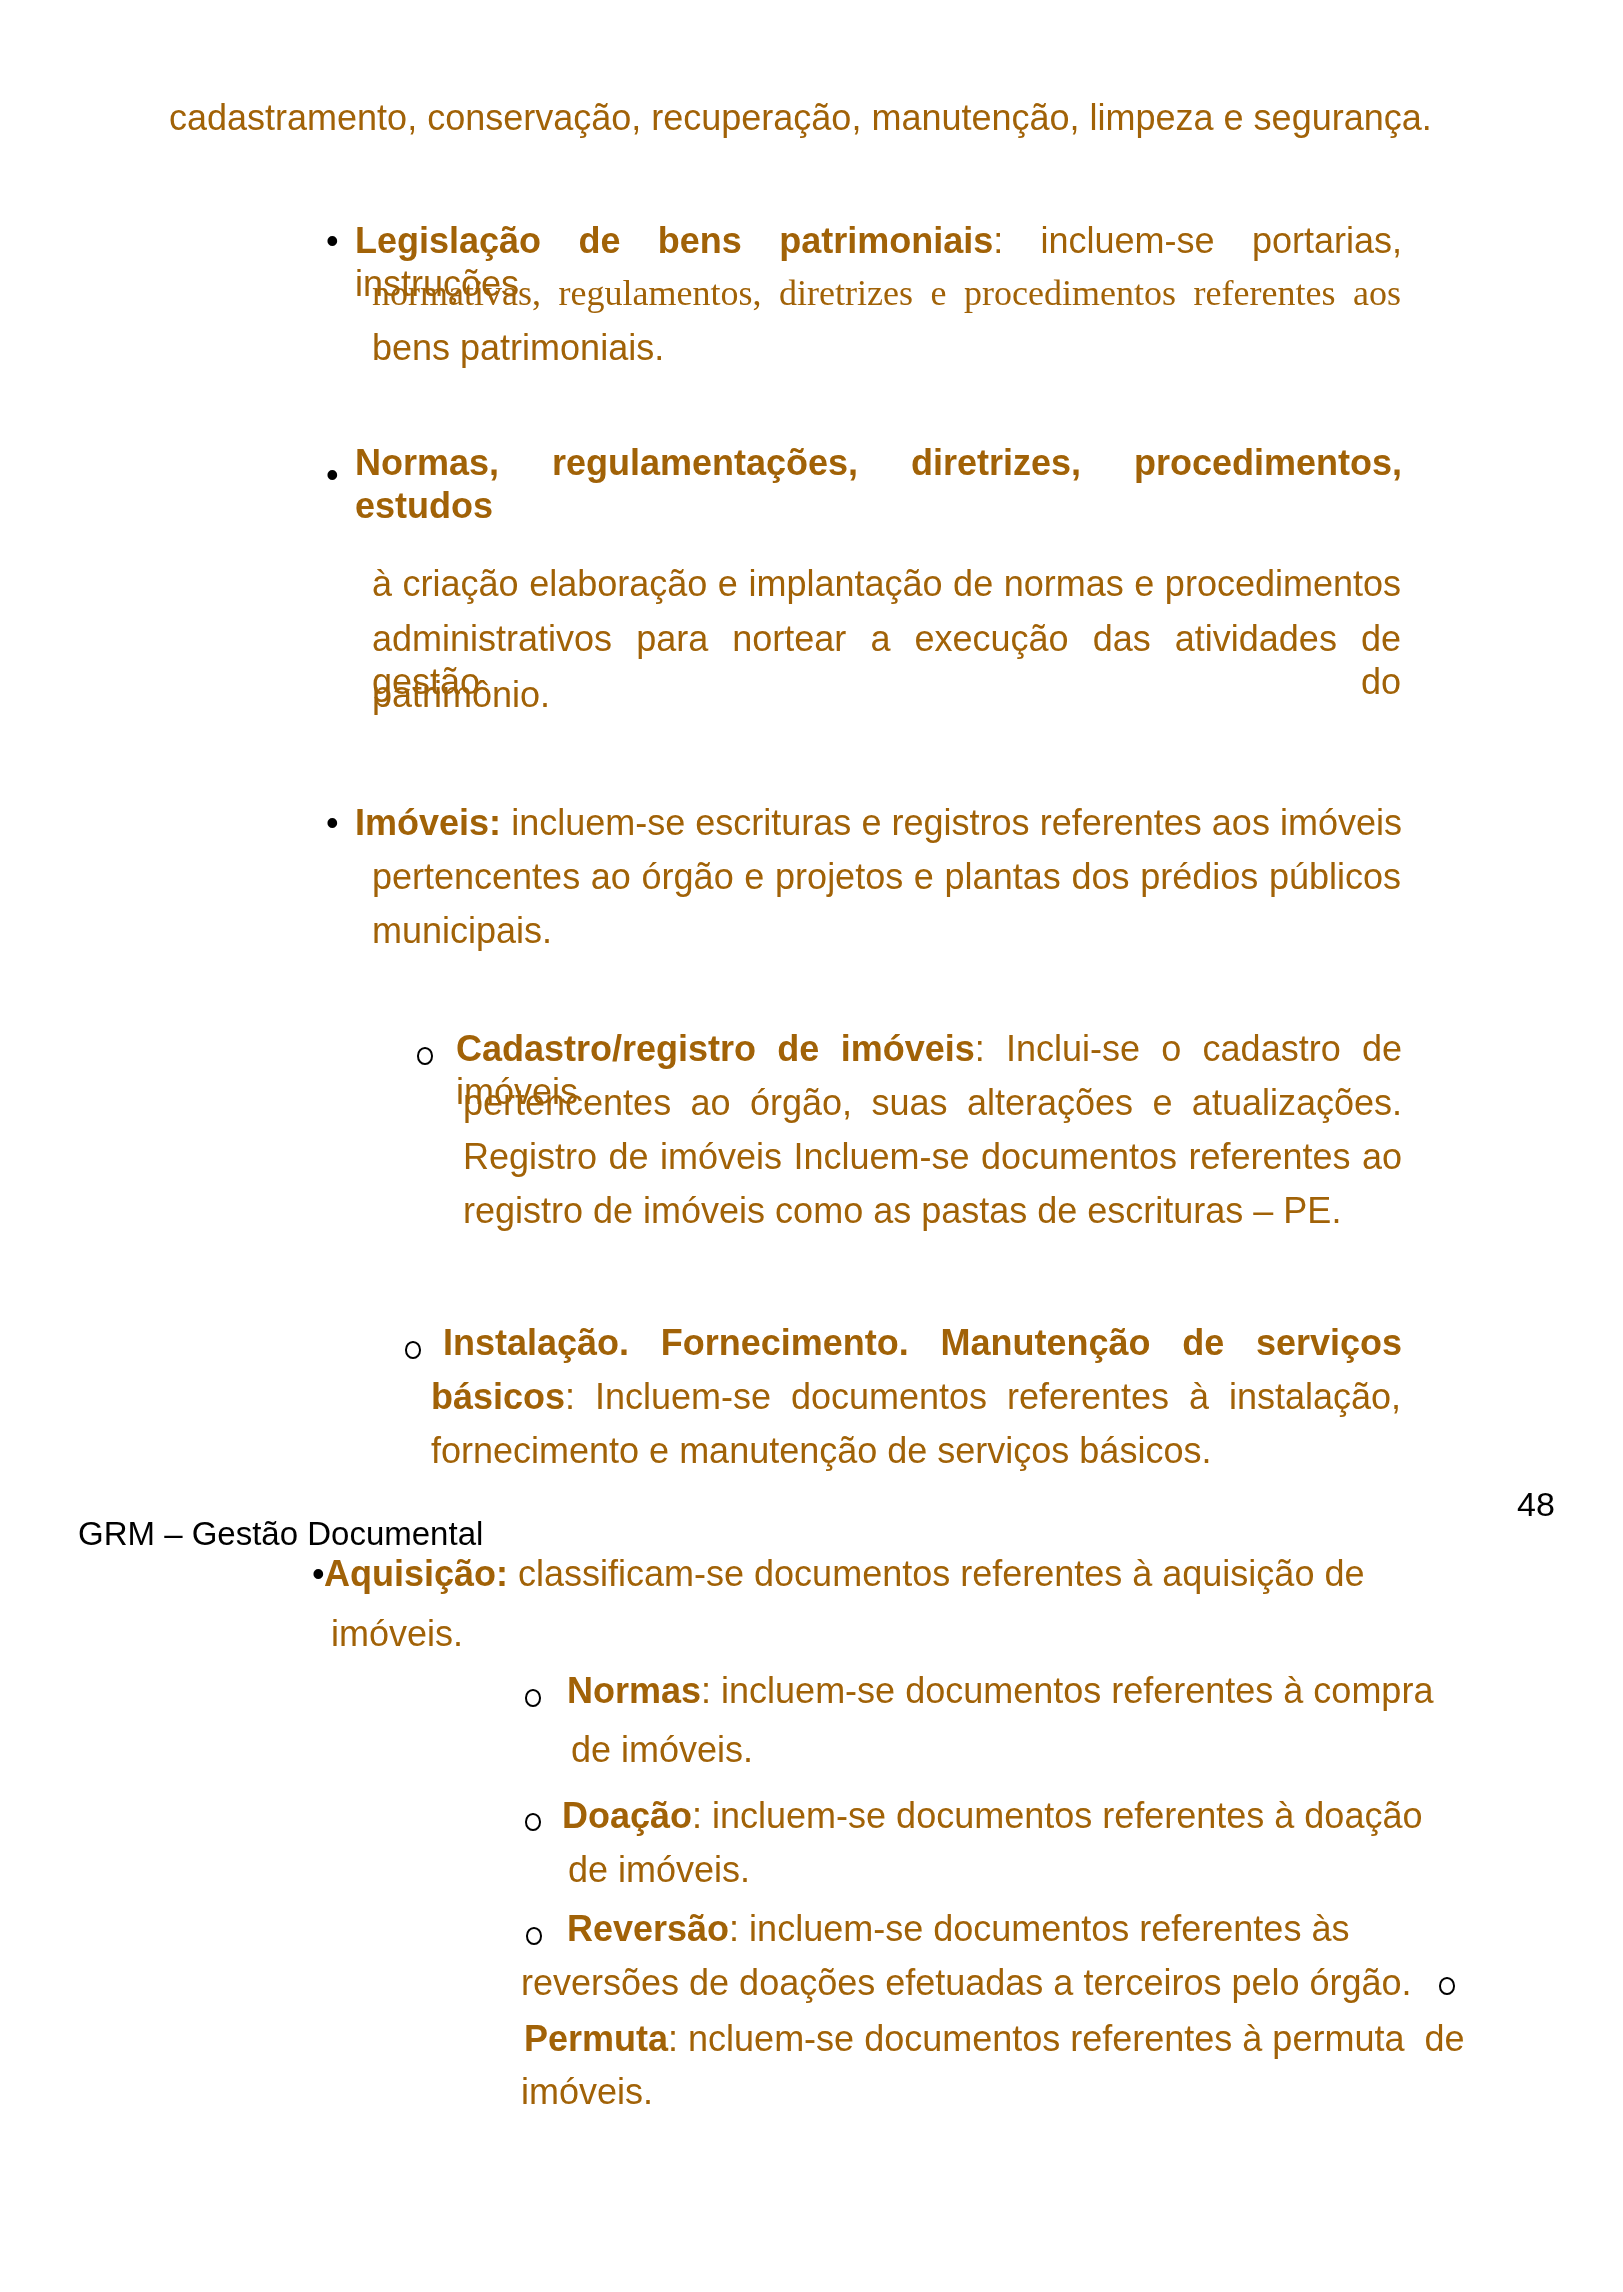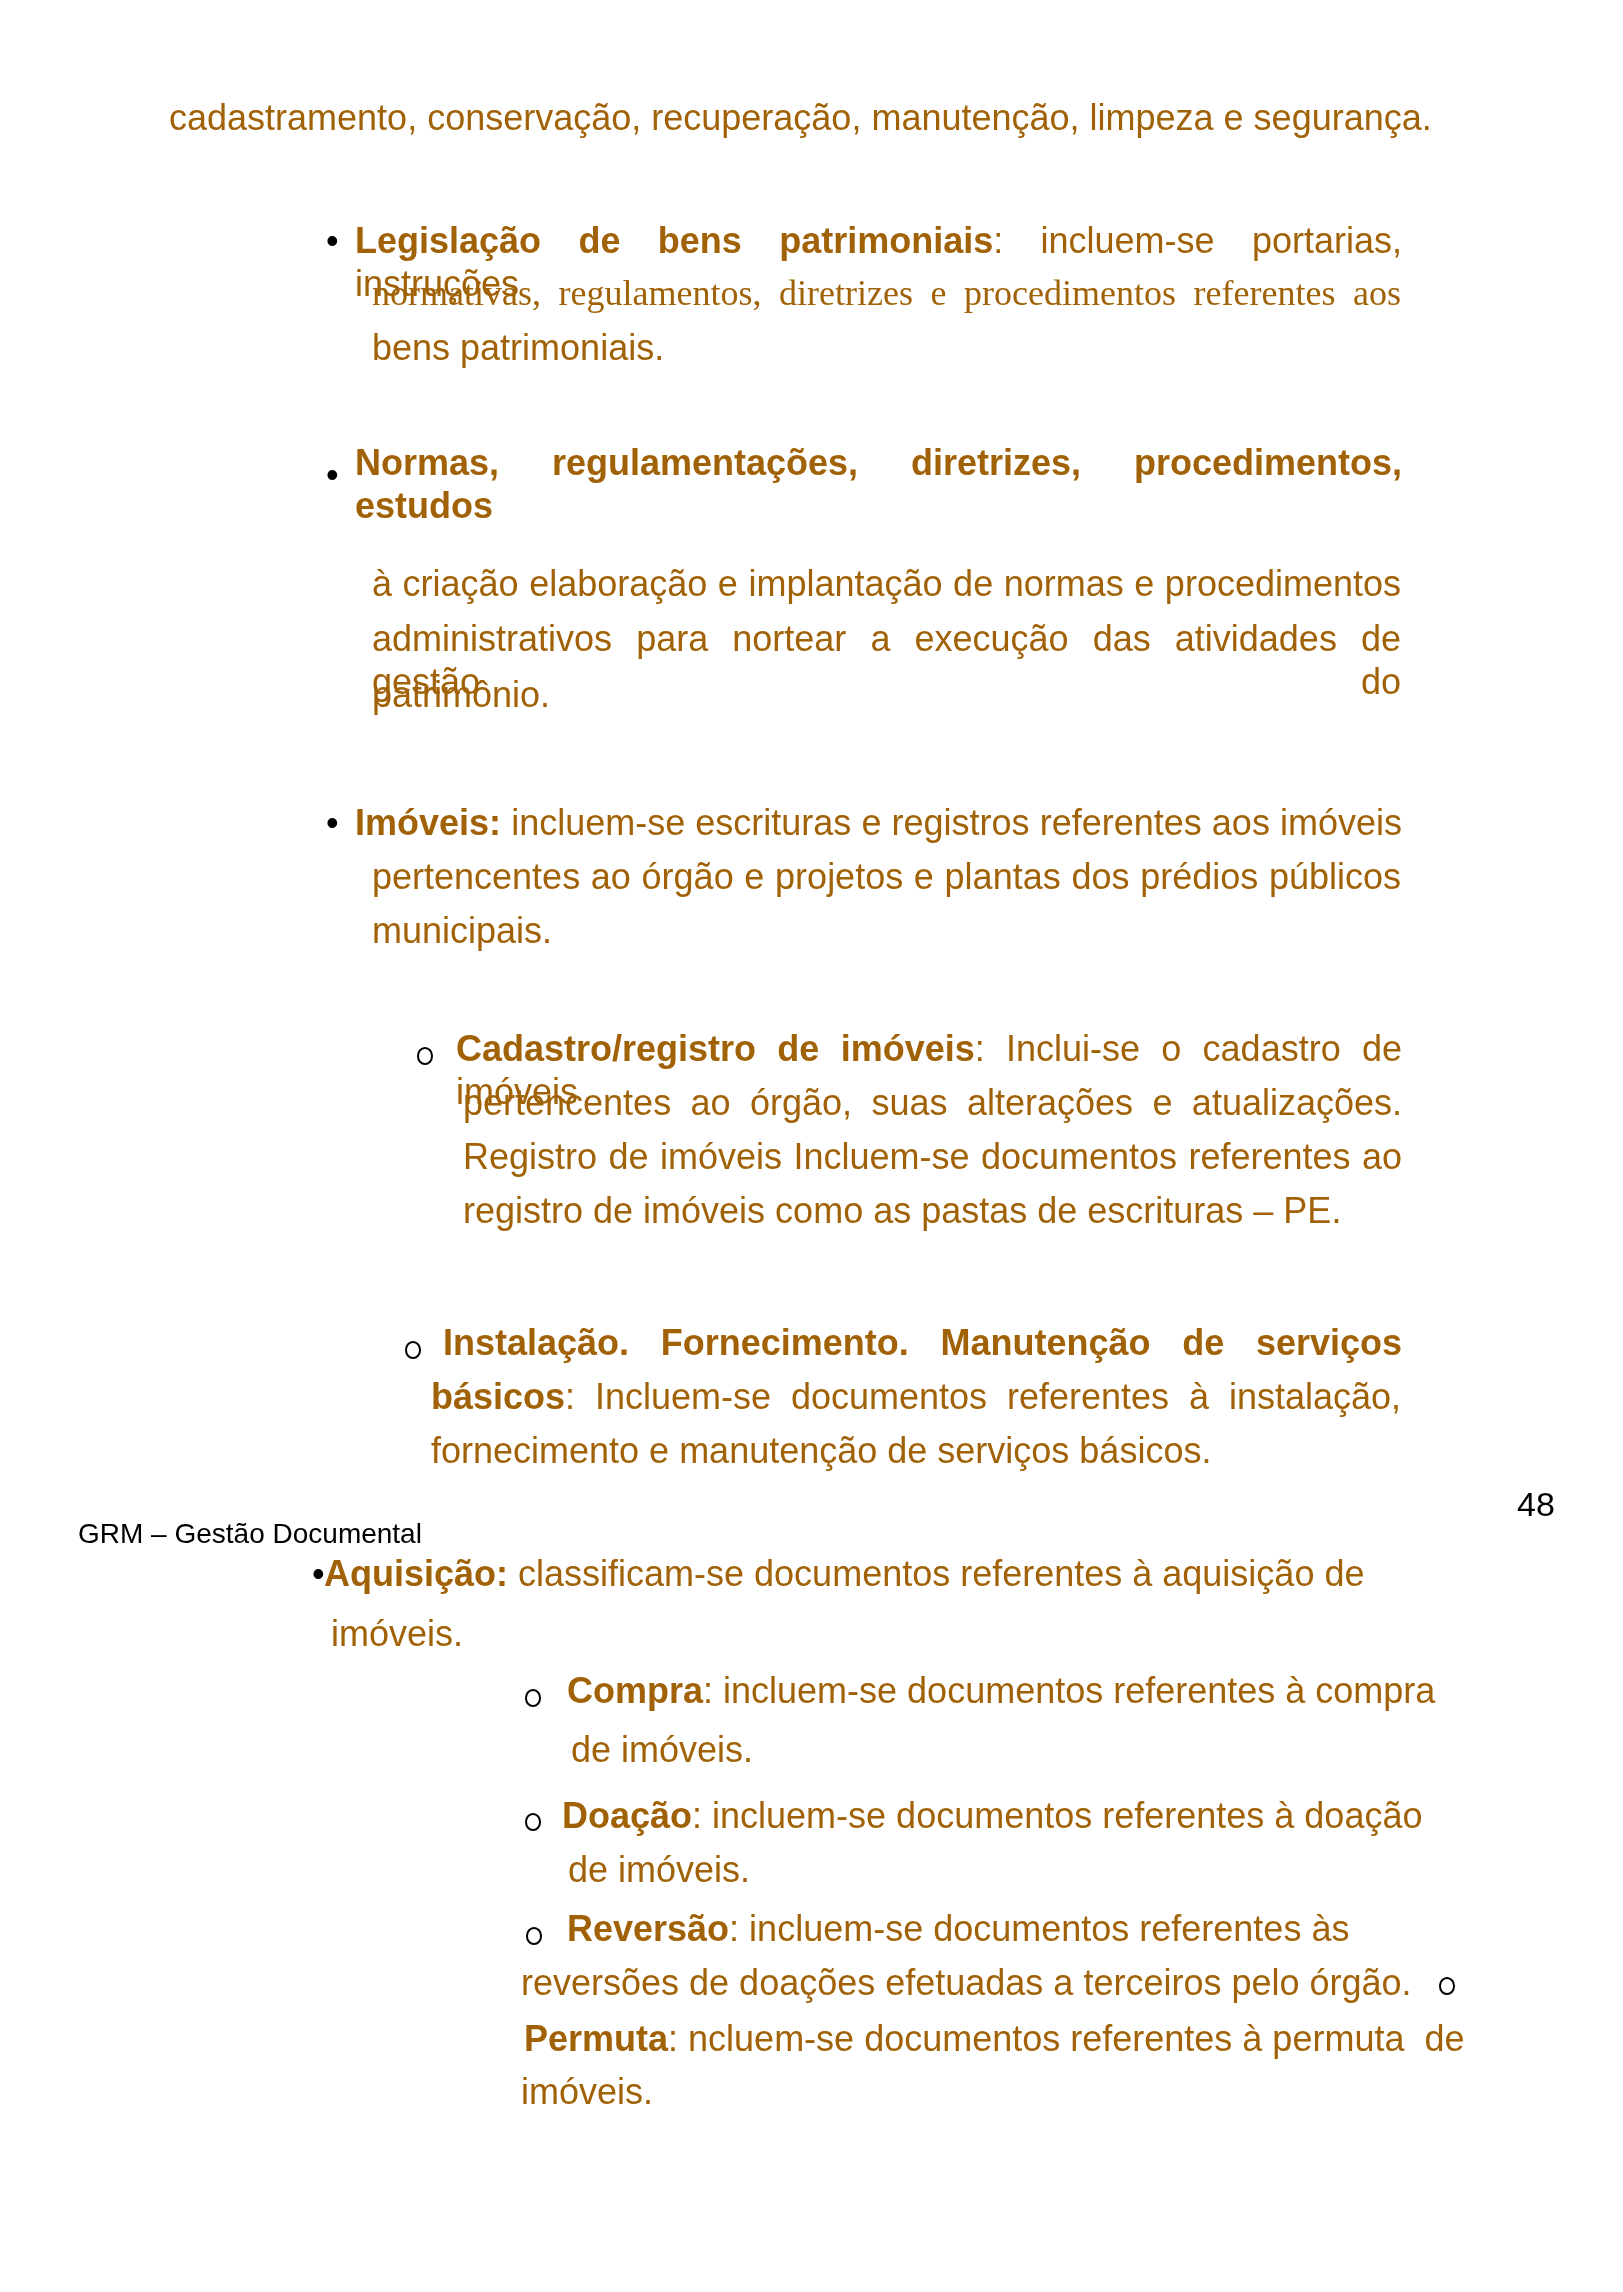--- a/index.html
+++ b/index.html
@@ -42,21 +42,21 @@
     display:inline-block;
     width:11.8px;
     height:13.7px;
     border:2px solid #000;
     border-radius:50%;
     margin-left:27.4px;
     vertical-align:baseline;
   }
   .footer{
     position:absolute;
-    font-size:28px;
+    font-size:33px;
     line-height:33px;
     white-space:pre;
   }
   .pagenum{
     position:absolute;
     font-size:34px;
     line-height:35px;
   }
 </style>
 </head>
@@ -94,21 +94,21 @@
   <div class="line" style="top:1429px; left:431px;">fornecimento e manutenção de serviços básicos.</div>
 
   <div class="pagenum" style="top:1487px; left:1517px;">48</div>
   <div class="footer" style="top:1517px; left:78px;">GRM – Gestão Documental</div>
 
   <span class="dot" style="top:1552px; left:312px;">•</span>
   <div class="line" style="top:1552px; left:324px;"><span class="b">Aquisição:</span><span> classificam-se documentos referentes à aquisição de</span></div>
   <div class="line" style="top:1612px; left:331px;">imóveis.</div>
 
   <span class="circle" style="top:1689px; left:525px;"></span>
-  <div class="line" style="top:1669px; left:567px;"><span class="b">Compra</span><span>: incluem-se documentos referentes à compra</span></div>
+  <div class="line" style="top:1669px; left:567px;"><span class="b">Normas</span><span>: incluem-se documentos referentes à compra</span></div>
   <div class="line" style="top:1728px; left:571px;">de imóveis.</div>
 
   <span class="circle" style="top:1813px; left:525px;"></span>
   <div class="line" style="top:1794px; left:562px;"><span class="b">Doação</span><span>: incluem-se documentos referentes à doação</span></div>
   <div class="line" style="top:1848px; left:568px;">de imóveis.</div>
 
   <span class="circle" style="top:1927px; left:526px;"></span>
   <div class="line" style="top:1907px; left:567px;"><span class="b">Reversão</span><span>: incluem-se documentos referentes às</span></div>
   <div class="line" style="top:1961px; left:521px;"><span>reversões de doações efetuadas a terceiros pelo órgão.</span><span class="circle-inline"></span></div>
   <div class="line" style="top:2017px; left:524px;"><span class="b">Permuta</span><span>: ncluem-se documentos referentes à permuta  de</span></div>

